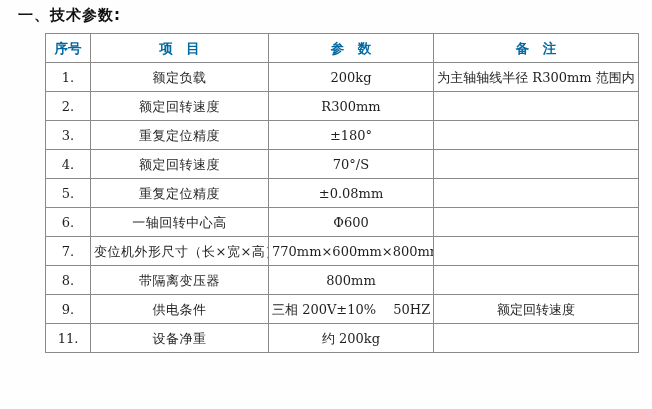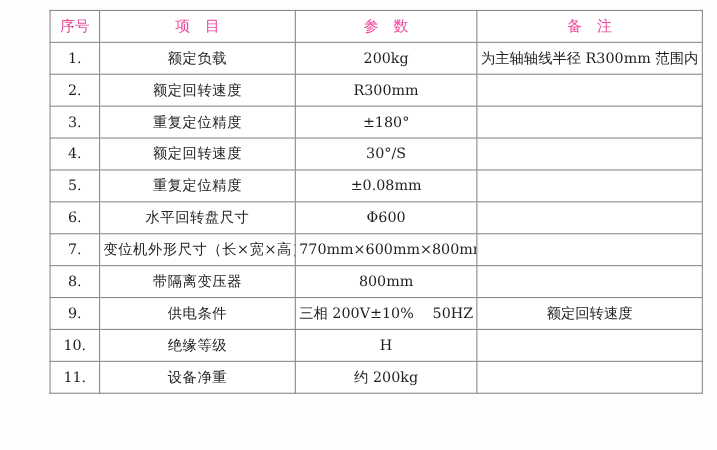--- a/index.html
+++ b/index.html
@@ -36,33 +36,34 @@
     text-align: center;
     vertical-align: middle;
     font-size: 13px;
     line-height: 15px;
     padding: 0 3px;
     overflow: hidden;
     white-space: nowrap;
     box-sizing: content-box;
   }
   table.spec th {
-    font-weight: normal;
+    font-weight: bold;
     font-size: 13.5px;
-    color: #ec4899;
+    color: #0369a1;
   }
   td.cell-no { font-size: 12.5px; }
   td.cell-item { letter-spacing: 0.5px; }
   td.cell-param { }
   td.cell-note { font-size: 12.5px; }
 </style>
 </head>
 <body>
 
 <div class="page">
+  <div class="title">一、技术参数:</div>
 
   <table class="spec">
     <colgroup>
       <col style="width:45px">
       <col style="width:178px">
       <col style="width:165px">
       <col style="width:205px">
     </colgroup>
     <thead>
       <tr>
@@ -87,32 +88,32 @@
         </tr>
         <tr>
           <td class="cell-no">3.</td>
           <td class="cell-item">重复定位精度</td>
           <td class="cell-param">±180°</td>
           <td class="cell-note"></td>
         </tr>
         <tr>
           <td class="cell-no">4.</td>
           <td class="cell-item">额定回转速度</td>
-          <td class="cell-param">30°/S</td>
+          <td class="cell-param">70°/S</td>
           <td class="cell-note"></td>
         </tr>
         <tr>
           <td class="cell-no">5.</td>
           <td class="cell-item">重复定位精度</td>
           <td class="cell-param">±0.08mm</td>
           <td class="cell-note"></td>
         </tr>
         <tr>
           <td class="cell-no">6.</td>
-          <td class="cell-item">水平回转盘尺寸</td>
+          <td class="cell-item">一轴回转中心高</td>
           <td class="cell-param">Φ600</td>
           <td class="cell-note"></td>
         </tr>
         <tr>
           <td class="cell-no">7.</td>
           <td class="cell-item">变位机外形尺寸（长×宽×高）</td>
           <td class="cell-param">770mm×600mm×800mm</td>
           <td class="cell-note"></td>
         </tr>
         <tr>
@@ -121,26 +122,20 @@
           <td class="cell-param">800mm</td>
           <td class="cell-note"></td>
         </tr>
         <tr>
           <td class="cell-no">9.</td>
           <td class="cell-item">供电条件</td>
           <td class="cell-param">三相 200V±10%　 50HZ</td>
           <td class="cell-note">额定回转速度</td>
         </tr>
         <tr>
-          <td class="cell-no">10.</td>
-          <td class="cell-item">绝缘等级</td>
-          <td class="cell-param">H</td>
-          <td class="cell-note"></td>
-        </tr>
-        <tr>
           <td class="cell-no">11.</td>
           <td class="cell-item">设备净重</td>
           <td class="cell-param">约 200kg</td>
           <td class="cell-note"></td>
         </tr>
       </tbody>
   </table>
 </div>
 
 </body></html>

